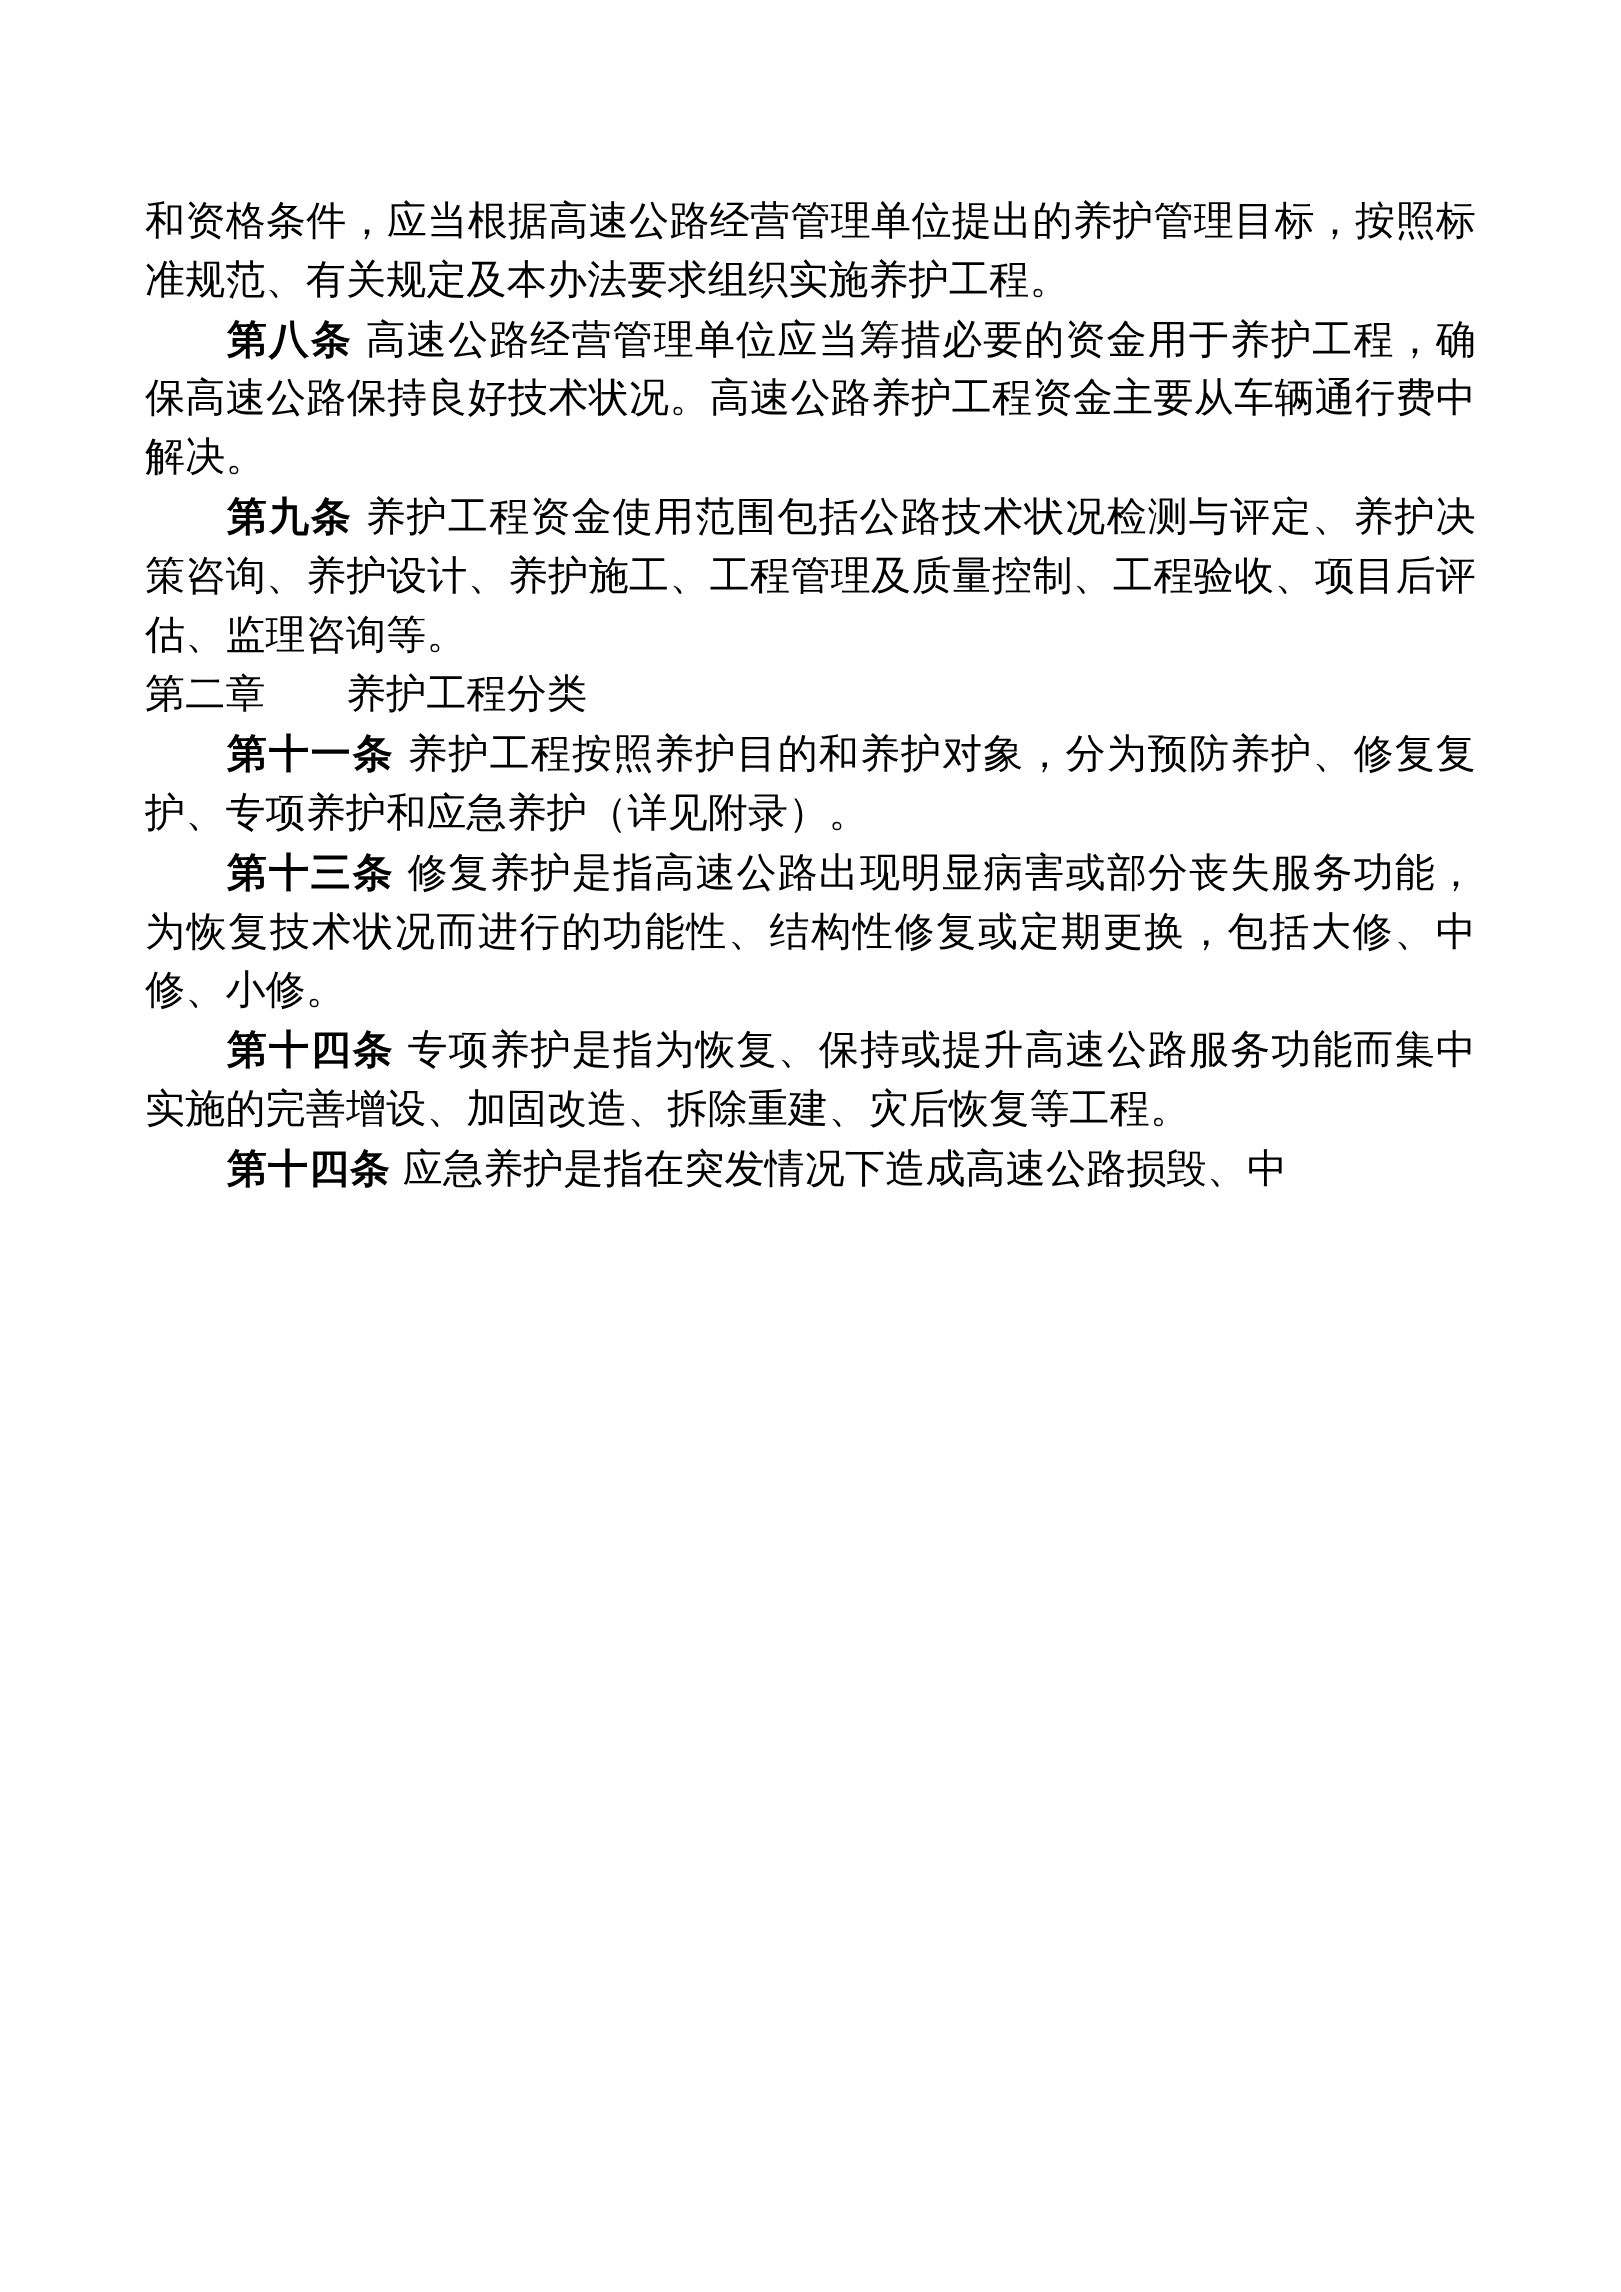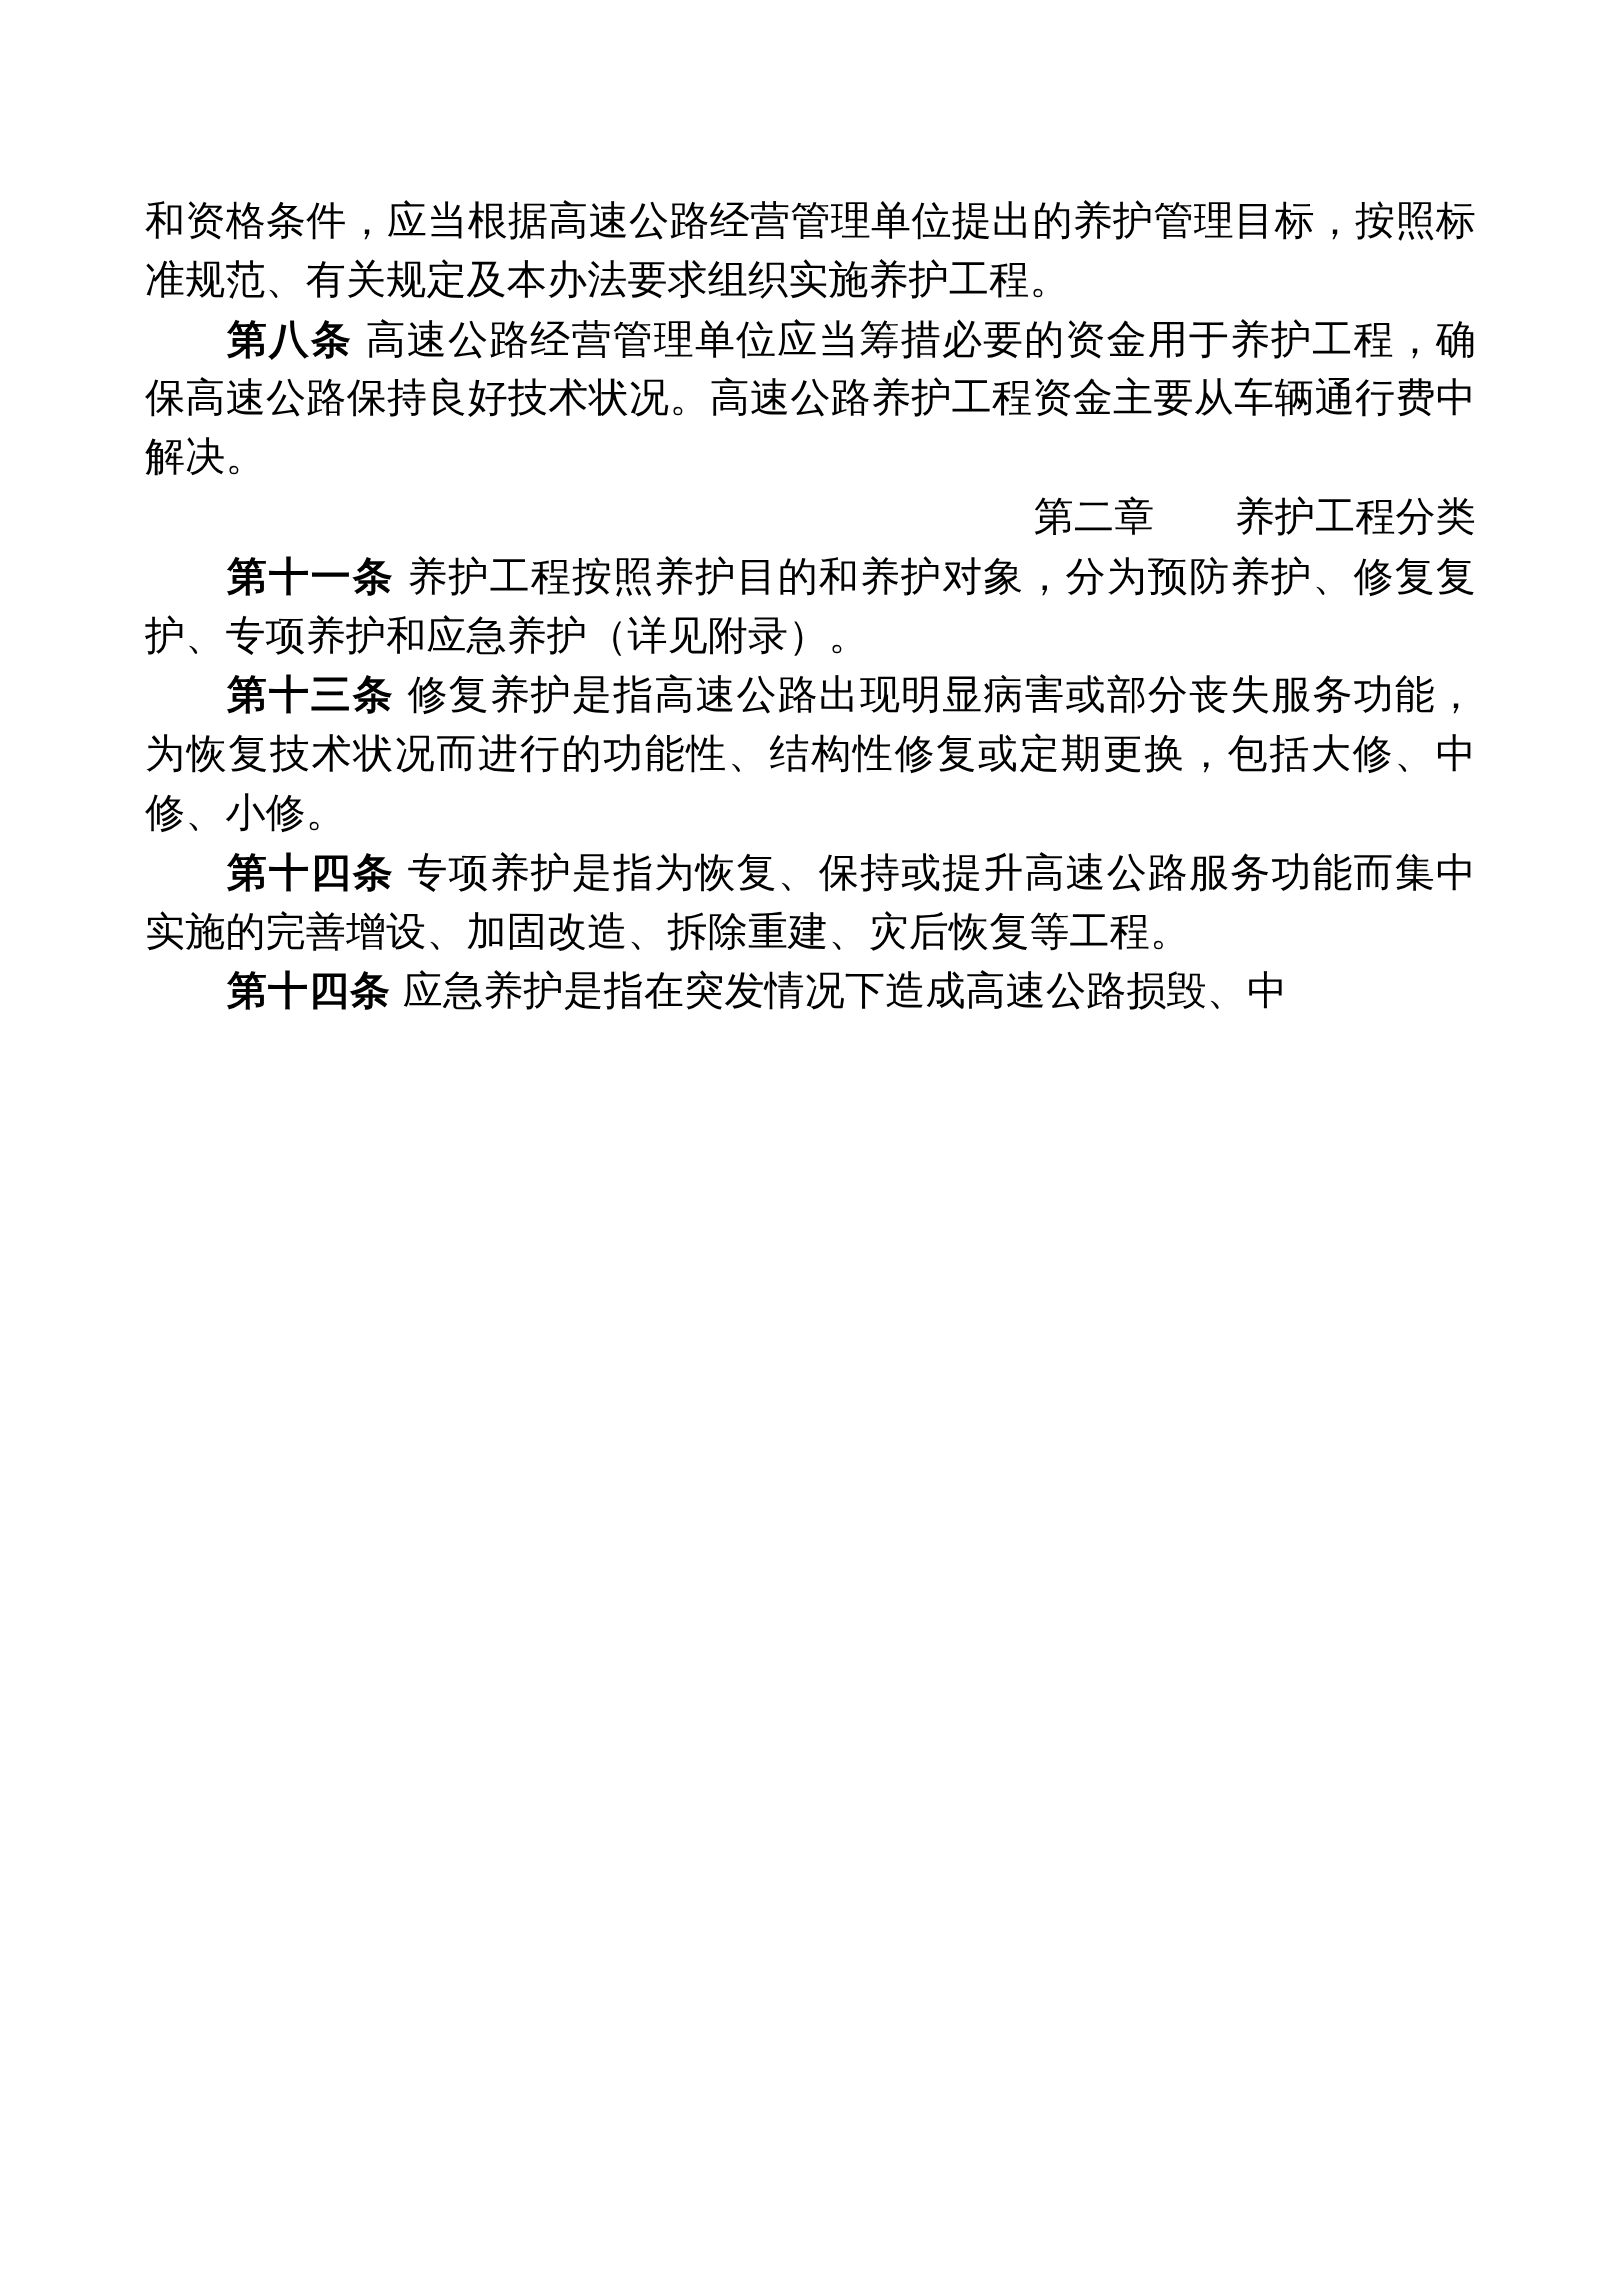--- a/index.html
+++ b/index.html
@@ -31,21 +31,21 @@
   p.para {
     margin: 0 0 1px 0;
     text-indent: 82px;
   }
   p.para.noindent {
     text-indent: 0;
   }
   p.center {
     margin: 0 0 1px 0;
     text-indent: 0;
-    text-align: right;
+    text-align: left;
   }
   .art-label {
     font-weight: bold;
     letter-spacing: 1px;
   }
   .gap {
     display: inline-block;
     width: 11.8px;
   }
 </style>
@@ -56,20 +56,23 @@
   <div class="doc-body">
 
     <p class="para noindent">
       <span>和资格条件，应当根据高速公路经营管理单位提出的养护管理目标，按照标准规范、有关规定及本办法要求组织实施养护工程。</span>
     </p>
 
     <p class="para">
       <span class="art-label">第八条</span><span class="gap"></span><span>高速公路经营管理单位应当筹措必要的资金用于养护工程，确保高速公路保持良好技术状况。高速公路养护工程资金主要从车辆通行费中解决。</span>
     </p>
 
+    <p class="para">
+      <span class="art-label">第九条</span><span class="gap"></span><span>养护工程资金使用范围包括公路技术状况检测与评定、养护决策咨询、养护设计、养护施工、工程管理及质量控制、工程验收、项目后评估、监理咨询等。</span>
+    </p>
 
 
     <p class="center">
       <span>第二章　　养护工程分类</span>
     </p>
 
     <p class="para">
       <span class="art-label">第十一条</span><span class="gap"></span><span>养护工程按照养护目的和养护对象，分为预防养护、修复复护、专项养护和应急养护（详见附录）。</span>
     </p>
 

